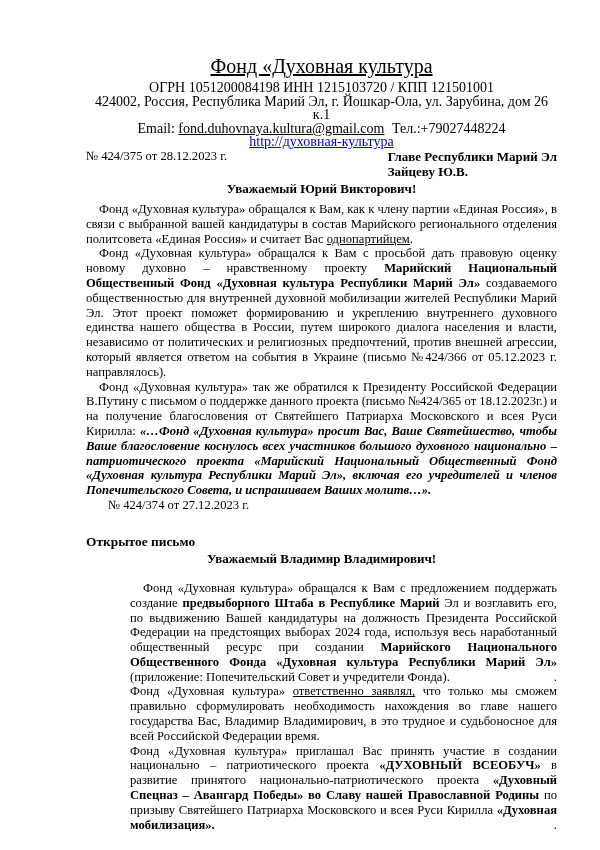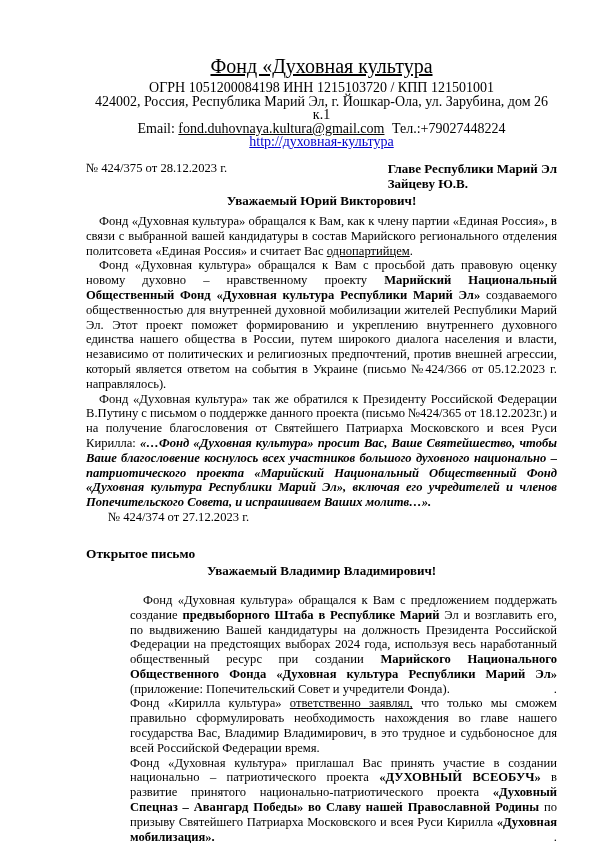--- a/index.html
+++ b/index.html
@@ -10,21 +10,21 @@
   
   .org-header{text-align:center;}
   .org-title{font-size:20px;font-weight:400;text-decoration:underline;
              line-height:24px;margin-bottom:3px;}
   .org-line{font-size:14px;line-height:13.6px;}
   .email{color:#000;text-decoration:underline;}
   .phone{margin-left:4px;}
   .url{color:#0000cc;text-decoration:underline;cursor:pointer;}
   
   .ref-row{display:flex;justify-content:space-between;align-items:flex-start;}
-  .ref-row1{margin-top:12px;}
+  .ref-row1{margin-top:0;}
   .ref-number{font-size:12.6px;line-height:15px;}
   .addressee{text-align:left;font-size:12.6px;line-height:15px;}
   .addressee.bold-addr{font-weight:700;font-size:13px;}
   .ref-row2 .ref-number{margin-left:22px;}
   
   .salutation{font-weight:700;text-align:center;font-size:13px;
               line-height:15px;margin-top:2px;}
   .open-letter-heading{font-weight:700;text-align:left;font-size:13.4px;
               line-height:15px;margin-top:21px;}
   
@@ -75,17 +75,17 @@
 
   <div class="ref-row ref-row2">
     <div class="ref-number">№ 424/374 от 27.12.2023 г.</div>
   </div>
 
   <div class="open-letter-heading">Открытое письмо</div>
   <div class="salutation">Уважаемый Владимир Владимирович!</div>
 
   <div class="body-block2">
     <p class="para"><span>Фонд «Духовная культура»  обращался к Вам с предложением поддержать  создание </span><span class="run-bold">предвыборного Штаба в Республике Марий </span><span>Эл и возглавить его, по выдвижению Вашей кандидатуры на должность Президента Российской Федерации на предстоящих выборах 2024 года, используя весь наработанный общественный ресурс при создании </span><span class="run-bold">Марийского Национального Общественного Фонда «Духовная культура Республики Марий Эл»</span><span> (приложение: Попечительский Совет и учредители Фонда).</span><span class="run-pushed-right">.</span></p>
-    <p class="para flush"><span>Фонд «Кирилла культура» </span><span class="run-underline">ответственно заявлял,</span><span> что только мы сможем правильно сформулировать необходимость нахождения во главе нашего государства Вас, Владимир Владимирович, в это трудное и судьбоносное для всей Российской Федерации время.</span></p>
+    <p class="para flush"><span>Фонд «Духовная культура» </span><span class="run-underline">ответственно заявлял,</span><span> что только мы сможем правильно сформулировать необходимость нахождения во главе нашего государства Вас, Владимир Владимирович, в это трудное и судьбоносное для всей Российской Федерации время.</span></p>
     <p class="para flush"><span>Фонд «Духовная культура» приглашал  Вас принять участие в создании национально – патриотического проекта </span><span class="run-bold">«ДУХОВНЫЙ ВСЕОБУЧ»</span><span> в развитие принятого национально-патриотического проекта </span><span class="run-bold">«Духовный Спецназ – Авангард Победы» во Славу нашей Православной Родины</span><span>  по призыву Святейшего Патриарха Московского и всея Руси Кирилла </span><span class="run-bold">«Духовная мобилизация».</span><span class="run-pushed-right">.</span></p>
   </div>
 
 </div>
 
 </body></html>

